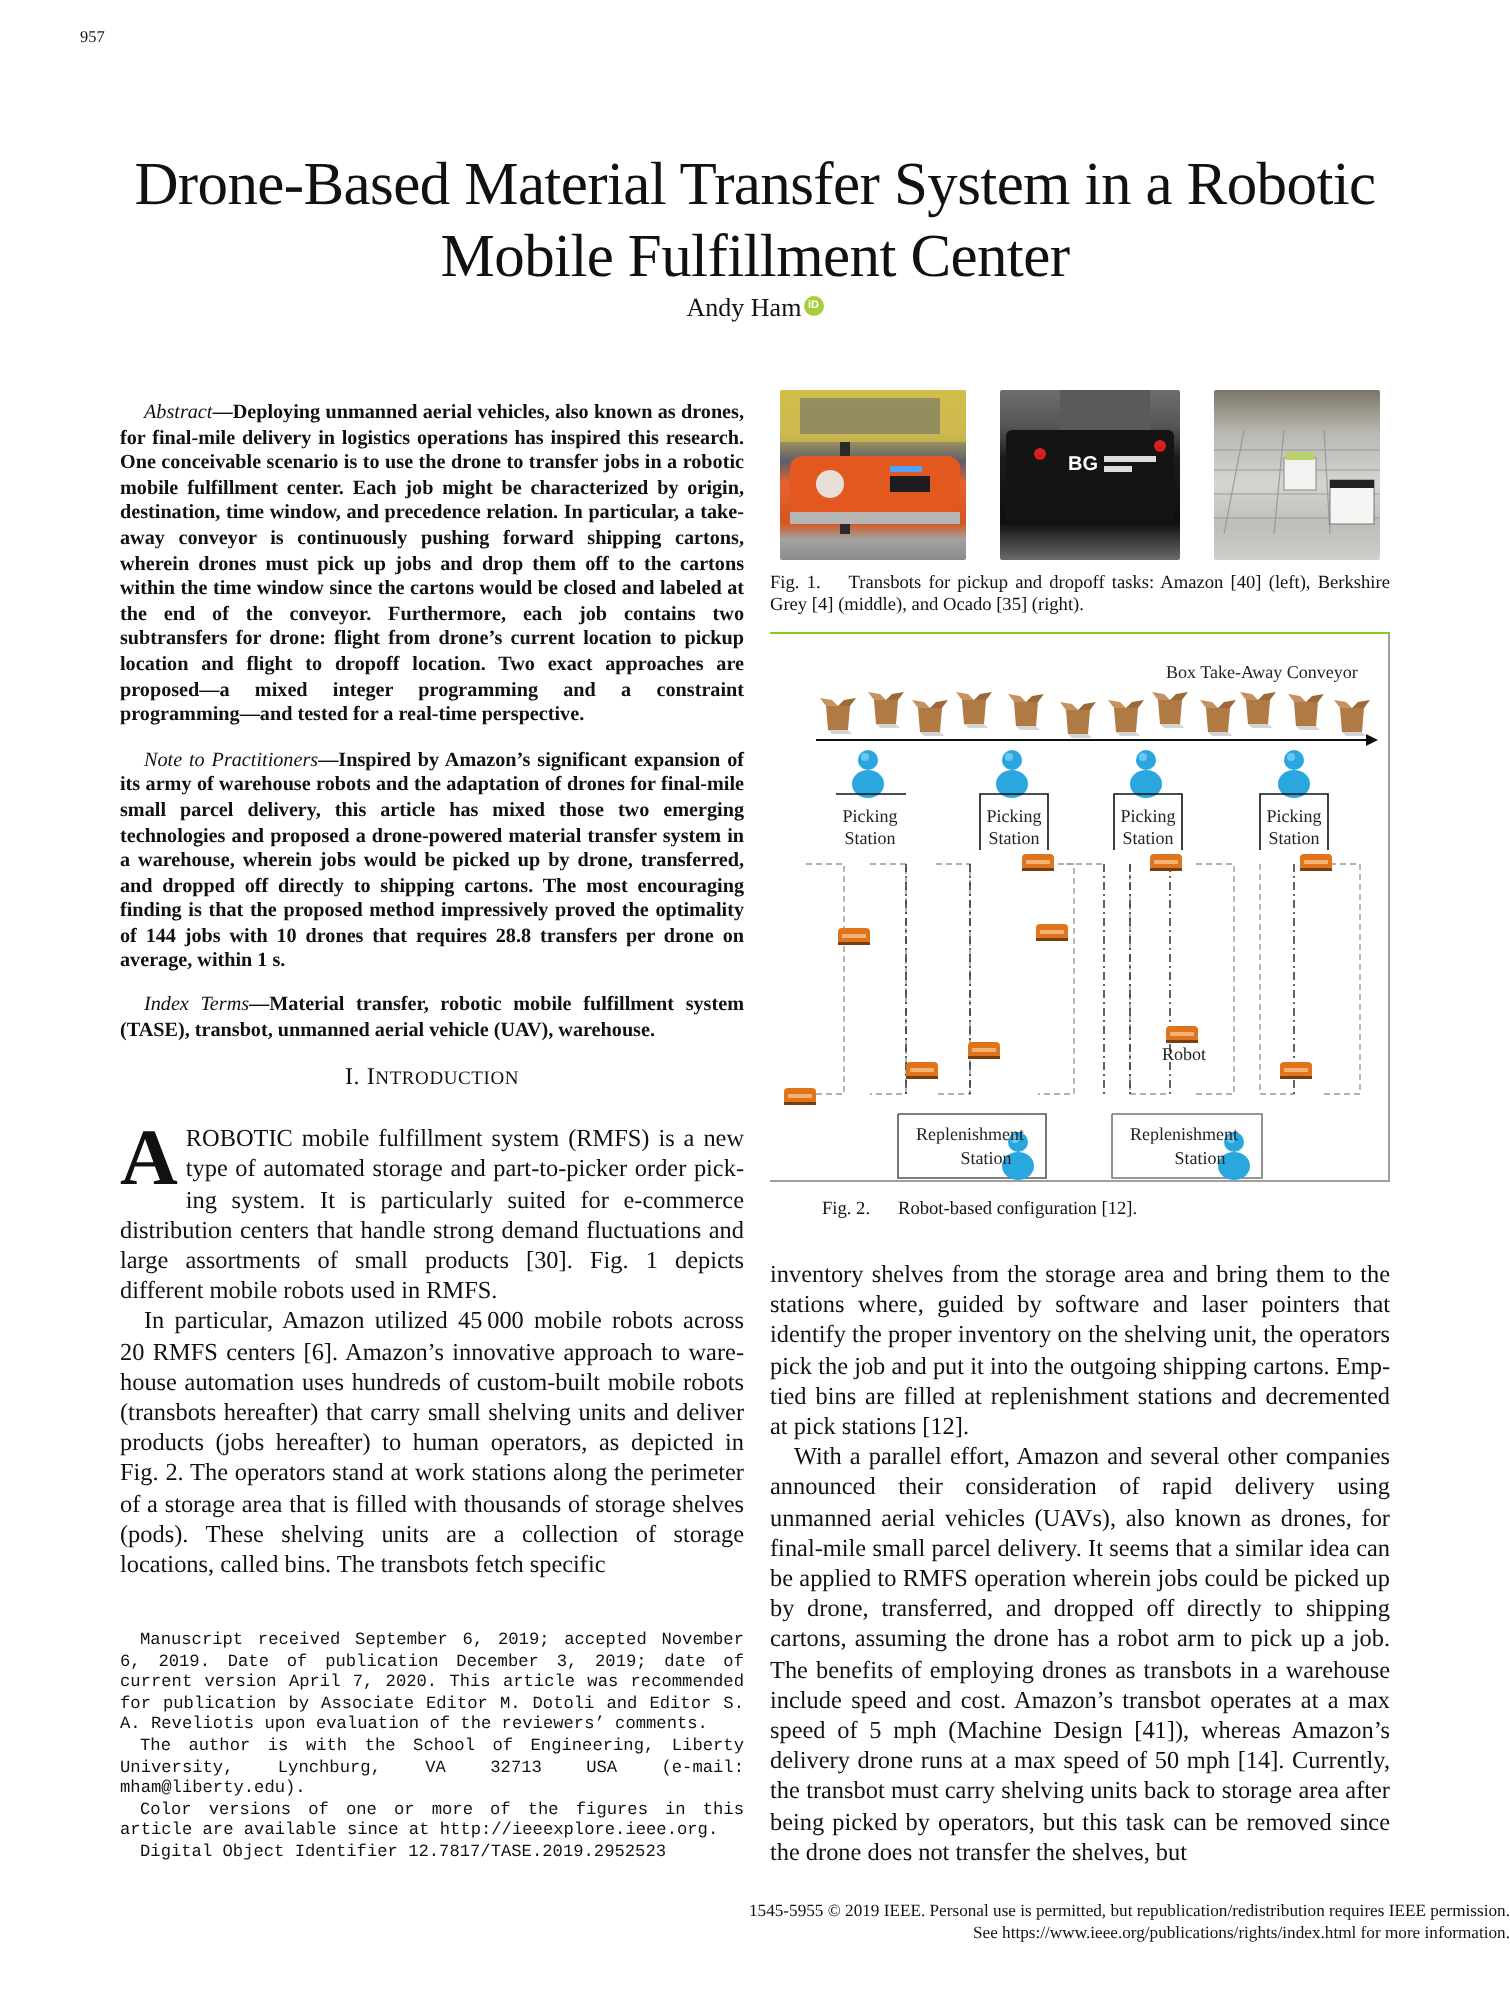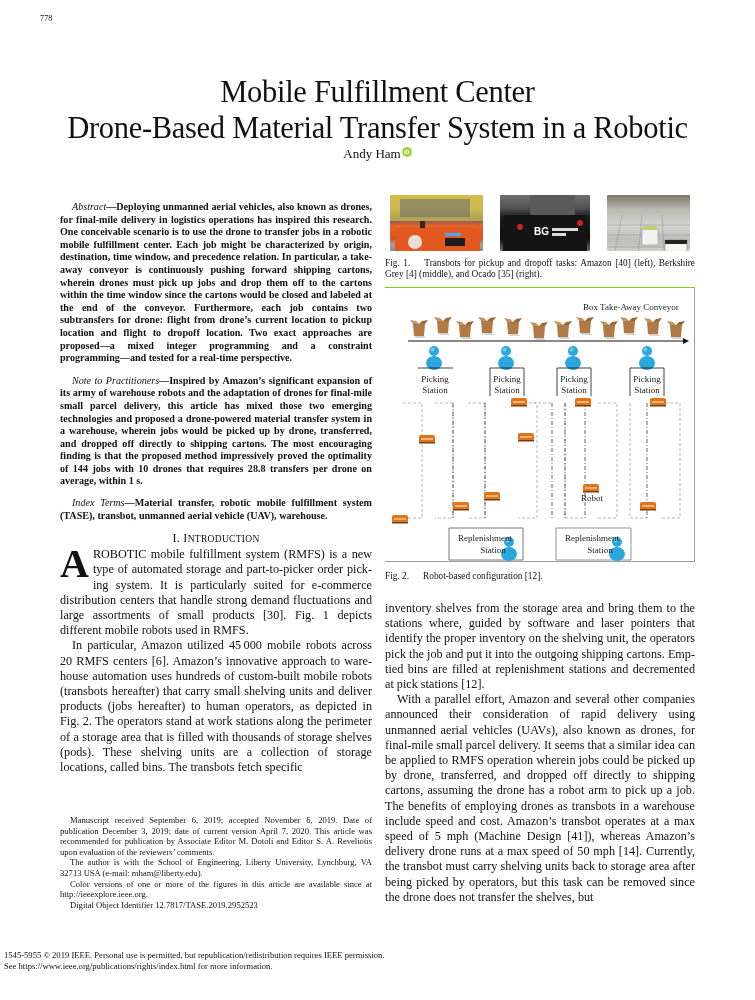--- a/index.html
+++ b/index.html
@@ -8,50 +8,50 @@
   .title { position: absolute; top: 74px; left: 0; right: 0; text-align: center; font-size: 30.5px; line-height: 36px; letter-spacing: -0.3px; }
   .author { position: absolute; top: 146px; left: 0; right: 0; text-align: center; font-size: 13px; }
   .orcid { display: inline-block; width: 10px; height: 10px; border-radius: 50%; background: #a6ce39; color: #fff; font-family: "Liberation Sans", sans-serif; font-size: 5.5px; line-height: 10px; text-align: center; vertical-align: 4px; margin-left: 1px; font-weight: bold; }
   .col-left { position: absolute; left: 60px; width: 312px; top: 201px; }
   .col-right { position: absolute; left: 385px; width: 310px; top: 195px; }
   p { margin: 0; }
   .abs { font-size: 10.1px; line-height: 12.6px; font-weight: bold; text-align: justify; text-indent: 12px; }
   .abs i { font-weight: normal; font-style: italic; }
   .ntp { margin-top: 10px; }
   .idx { margin-top: 9px; }
-  .section-head { text-align: center; font-size: 12px; margin-top: 9px; margin-bottom: 1px; letter-spacing: 0.3px; }
+  .section-head { text-align: center; font-size: 12px; margin-top: 9px; margin-bottom: 16px; letter-spacing: 0.3px; }
   .section-head .sc { font-size: 9.5px; }
   .body-text { font-size: 12.2px; line-height: 15.2px; text-align: justify; hyphens: manual; }
   .body-text.indent { text-indent: 12px; font-family: Liberation Serif, serif; }
   .dropcap { float: left; font-size: 40px; line-height: 31px; margin: 1px 4px 0 0; font-weight: bold; }
   .footnote { position: absolute; left: 60px; width: 312px; top: 815px; font-size: 8.6px; line-height: 10.6px; text-align: justify; }
-  .footnote p { text-indent: 10px; }
-  .footer { position: absolute; left: 4px; right: 0; top: 950px; text-align: left; font-size: 8.6px; line-height: 11px; }
+  .footnote p { text-indent: 10px; font-family: Liberation Mono, monospace; }
+  .footer { position: absolute; left: 16px; right: 0; top: 950px; text-align: right; font-size: 8.6px; line-height: 11px; }
   .fig1 { display: flex; justify-content: space-between; width: 300px; margin-left: 5px; }
-  .photo { height: 56px; border-radius: 1px; position: relative; overflow: hidden; }
+  .photo { height: 85px; border-radius: 1px; position: relative; overflow: hidden; }
   .photo-amazon { width: 93px; background: linear-gradient(180deg, #c8b64a 0%, #b9a95a 25%, #5d5d69 42%, #e9622c 55%, #d4541f 78%, #a2a2a2 88%, #8d8b89 100%); }
   .photo-bg { width: 90px; background: linear-gradient(180deg, #6e6e6e 0%, #545454 22%, #1b1b1b 40%, #0f0f0f 78%, #6b6b6b 100%); }
   .photo-ocado { width: 83px; background: linear-gradient(180deg, #7b7668 0%, #b9b8b1 25%, #d4d4d1 55%, #bebdba 80%, #cfcfcb 100%); }
   .cap { font-size: 9.3px; line-height: 11px; margin-top: 7px; text-align: justify; }
   .cap .lbl { margin-right: 14px; }
   .fig2 { margin-top: 7px; width: 310px; height: 275px; border: 1px solid #9e9e9e; border-left: none; border-top: 1px solid #84cc16; position: relative; box-sizing: border-box; }
   .fig2 svg { position: absolute; left: 0; top: 0; }
-  .cap2 { font-size: 9.3px; margin-top: 9px; }
+  .cap2 { font-size: 9.3px; margin-top: 9px; margin-left: 26px; }
   .rtext { margin-top: 19px; }
 </style>
 </head>
 <body>
 
 <div class="running-head">
-  <span>778</span>
+  <span>957</span>
 </div>
 
 <div class="title">
+  <div>Drone-Based Material Transfer System in a Robotic</div>
   <div>Mobile Fulfillment Center</div>
-  <div>Drone-Based Material Transfer System in a Robotic</div>
 </div>
 
 <div class="author">
   <span>Andy Ham</span><span class="orcid">iD</span>
 </div>
 
 <div class="col-left">
   <p class="abs"><i>Abstract</i>—<span>Deploying unmanned aerial vehicles, also known as drones, for final-mile delivery in logistics operations has inspired this research. One conceivable scenario is to use the drone to transfer jobs in a robotic mobile fulfillment center. Each job might be characterized by origin, destination, time window, and precedence relation. In particular, a take-away conveyor is continuously pushing forward shipping cartons, wherein drones must pick up jobs and drop them off to the cartons within the time window since the cartons would be closed and labeled at the end of the conveyor. Furthermore, each job contains two subtransfers for drone: flight from drone’s current location to pickup location and flight to dropoff location. Two exact approaches are proposed—a mixed integer programming and a constraint programming—and tested for a real-time perspective.</span></p>
 
   <p class="abs ntp"><i>Note to Practitioners</i>—<span>Inspired by Amazon’s significant expan­sion of its army of warehouse robots and the adaptation of drones for final-mile small parcel delivery, this article has mixed those two emerging technologies and proposed a drone-powered material transfer system in a warehouse, wherein jobs would be picked up by drone, transferred, and dropped off directly to shipping cartons. The most encouraging finding is that the proposed method impressively proved the optimality of 144 jobs with 10 drones that requires 28.8 transfers per drone on average, within 1 s.</span></p>

